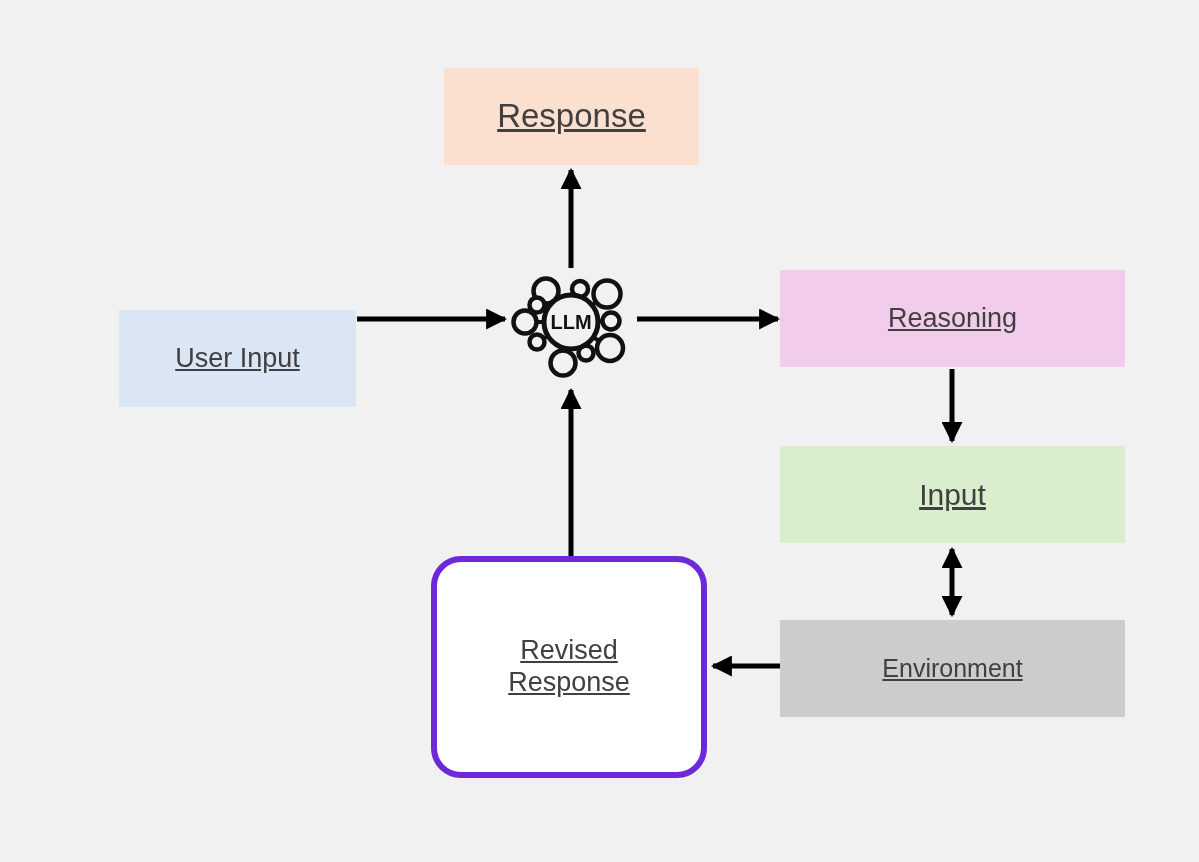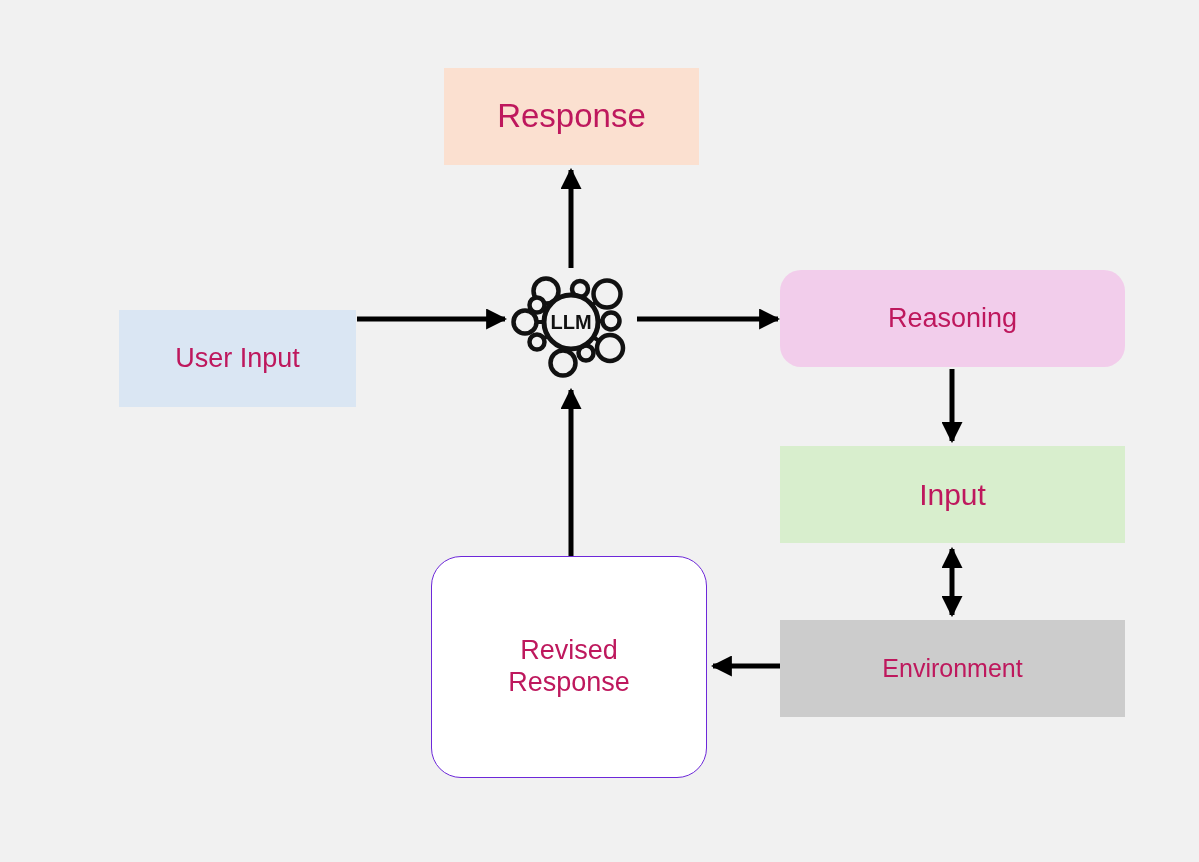--- a/index.html
+++ b/index.html
@@ -22,22 +22,23 @@
     width: 1199px;
     height: 862px;
   }
   .node {
     position: absolute;
     display: flex;
     align-items: center;
     justify-content: center;
     text-align: center;
     box-sizing: border-box;
-    color: #be185d;
+    color: #404040;
     line-height: 1.18;
+    text-decoration: underline;
   }
   .node-label {
     display: block;
     white-space: pre-line;
   }
 
   
   #node-response {
     left: 444px;  top: 68px;
     width: 255px; height: 97px;
@@ -49,39 +50,38 @@
     width: 237px; height: 97px;
     background: #dae6f3;
     font-size: 27px;
     margin-top: 40px;
   }
   #node-reasoning {
     left: 780px;  top: 270px;
     width: 345px; height: 97px;
     background: #f2cdeb;
     font-size: 27px;
-    border-radius: 21px;
   }
   #node-tools {
     left: 780px;  top: 446px;
     width: 345px; height: 97px;
     background: #d8eecd;
     font-size: 30px;
   }
   #node-environment {
     left: 780px;  top: 620px;
     width: 345px; height: 97px;
     background: #cccccc;
     font-size: 25px;
   }
   #node-revised-response {
     left: 431px;  top: 556px;
     width: 276px; height: 222px;
     background: #ffffff;
-    border: 1px solid #6d28d9;
+    border: 6px solid #6d28d9;
     border-radius: 30px;
     font-size: 27px;
   }
 
   
   #node-llm {
     position: absolute;
     left: 508px;
     top: 264px;
     width: 126px;

